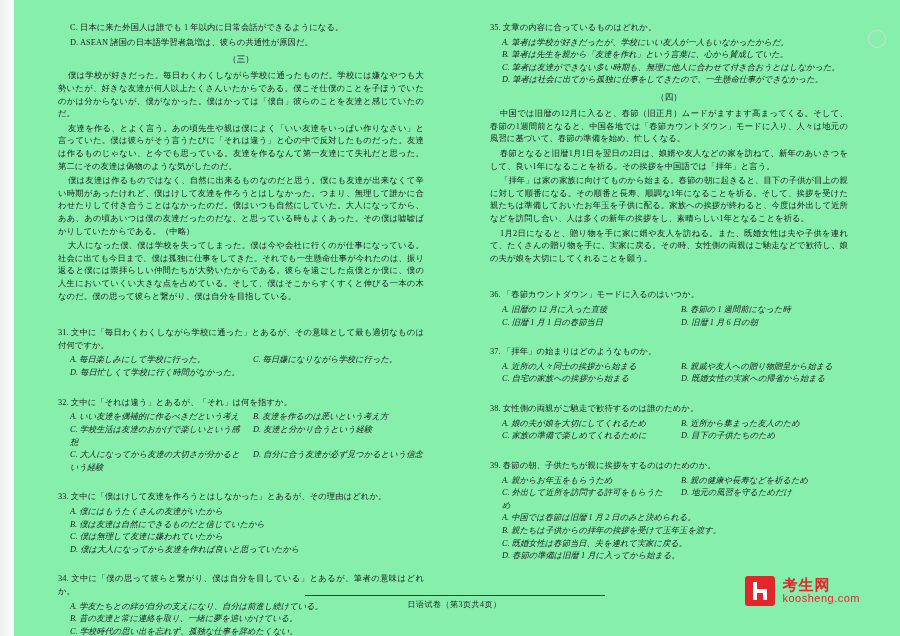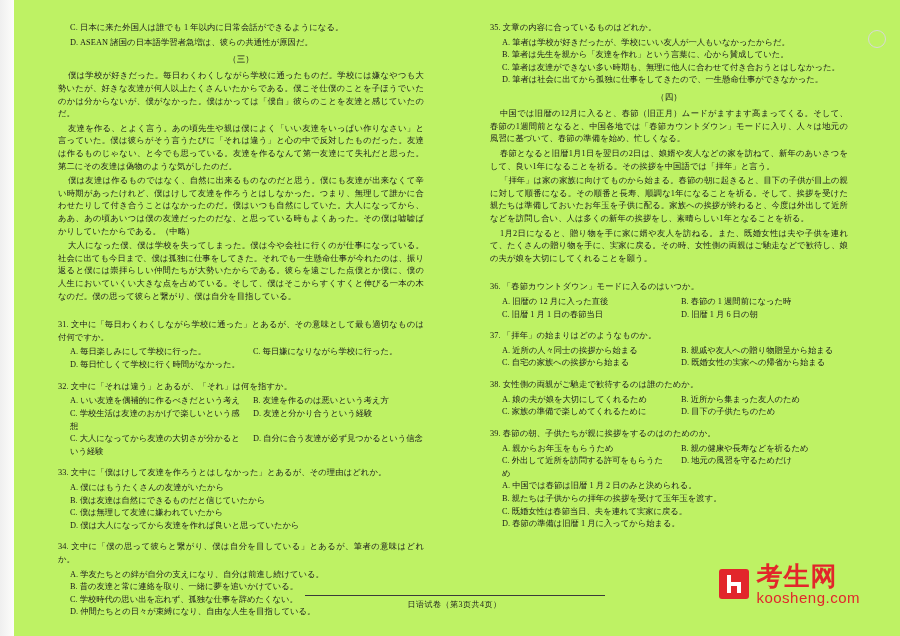--- a/index.html
+++ b/index.html
@@ -6,21 +6,21 @@
   body{
     width:900px;height:636px;
     background:#ffffff;
     font-family:"Liberation Serif", serif;
     color:#1a1a1a;
     overflow:hidden;
     position:relative;
   }
   .page{
     position:absolute;inset:0;
-    background:#bef264;
+    background:#86efac;
   }
   .cols{
     position:absolute;
     top:22px;left:0;right:0;bottom:46px;
     display:flex;
   }
   .col{
     width:50%;
     box-sizing:border-box;
     padding:0 26px 0 58px;
@@ -30,32 +30,33 @@
   }
   p{
     margin:0 0 2px 0;
     font-size:8.3px;
     line-height:1.52;
     text-align:justify;
     letter-spacing:0.1px;
   }
   .ind1{text-indent:10px;}
   .ind2{text-indent:0;padding-left:12px;}
-  .q-head{margin-top:9px;}
+  .q-head{margin-top:17px;}
   .opts{
     display:flex;
     flex-wrap:wrap;
     margin:0;
   }
   .opt{
     width:50%;
     box-sizing:border-box;
     font-size:8.3px;
     line-height:1.52;
     padding-left:12px;
+    font-style:italic;
   }
   .opt.full{width:100%;}
   .gap{height:5px;}
   .bigsec{
     text-align:center;
     font-size:8.6px;
     margin:4px 0 4px 0;
   }
   .footer{
     position:absolute;
@@ -87,25 +88,25 @@
   }
   .wm-logo:after{
     content:"";position:absolute;
     left:8px;top:13px;width:14px;height:4px;background:#fff;
   }
   .wm-logo .bar3{
     position:absolute;right:8px;top:13px;width:4px;height:11px;background:#fff;
   }
   .wm-text{line-height:1.05;}
   .wm-cn{
-    font-size:26px;color:#e2262b;font-family:"Liberation Sans",sans-serif;
+    font-size:15px;color:#e2262b;font-family:"Liberation Sans",sans-serif;
     letter-spacing:1px;font-weight:bold;
   }
   .wm-en{
-    font-size:15px;color:#e2262b;font-family:"Liberation Sans",sans-serif;
+    font-size:11px;color:#e2262b;font-family:"Liberation Sans",sans-serif;
     letter-spacing:0.5px;
   }
   .edge-mark{
     position:absolute;top:30px;right:14px;
     width:16px;height:16px;border-radius:50%;
     border:1px solid #d8d8d8;
   }
   .scan-left{
     position:absolute;left:0;top:0;bottom:0;width:14px;
     background:linear-gradient(90deg,#efefef 0%,#fdfdfb 100%);

